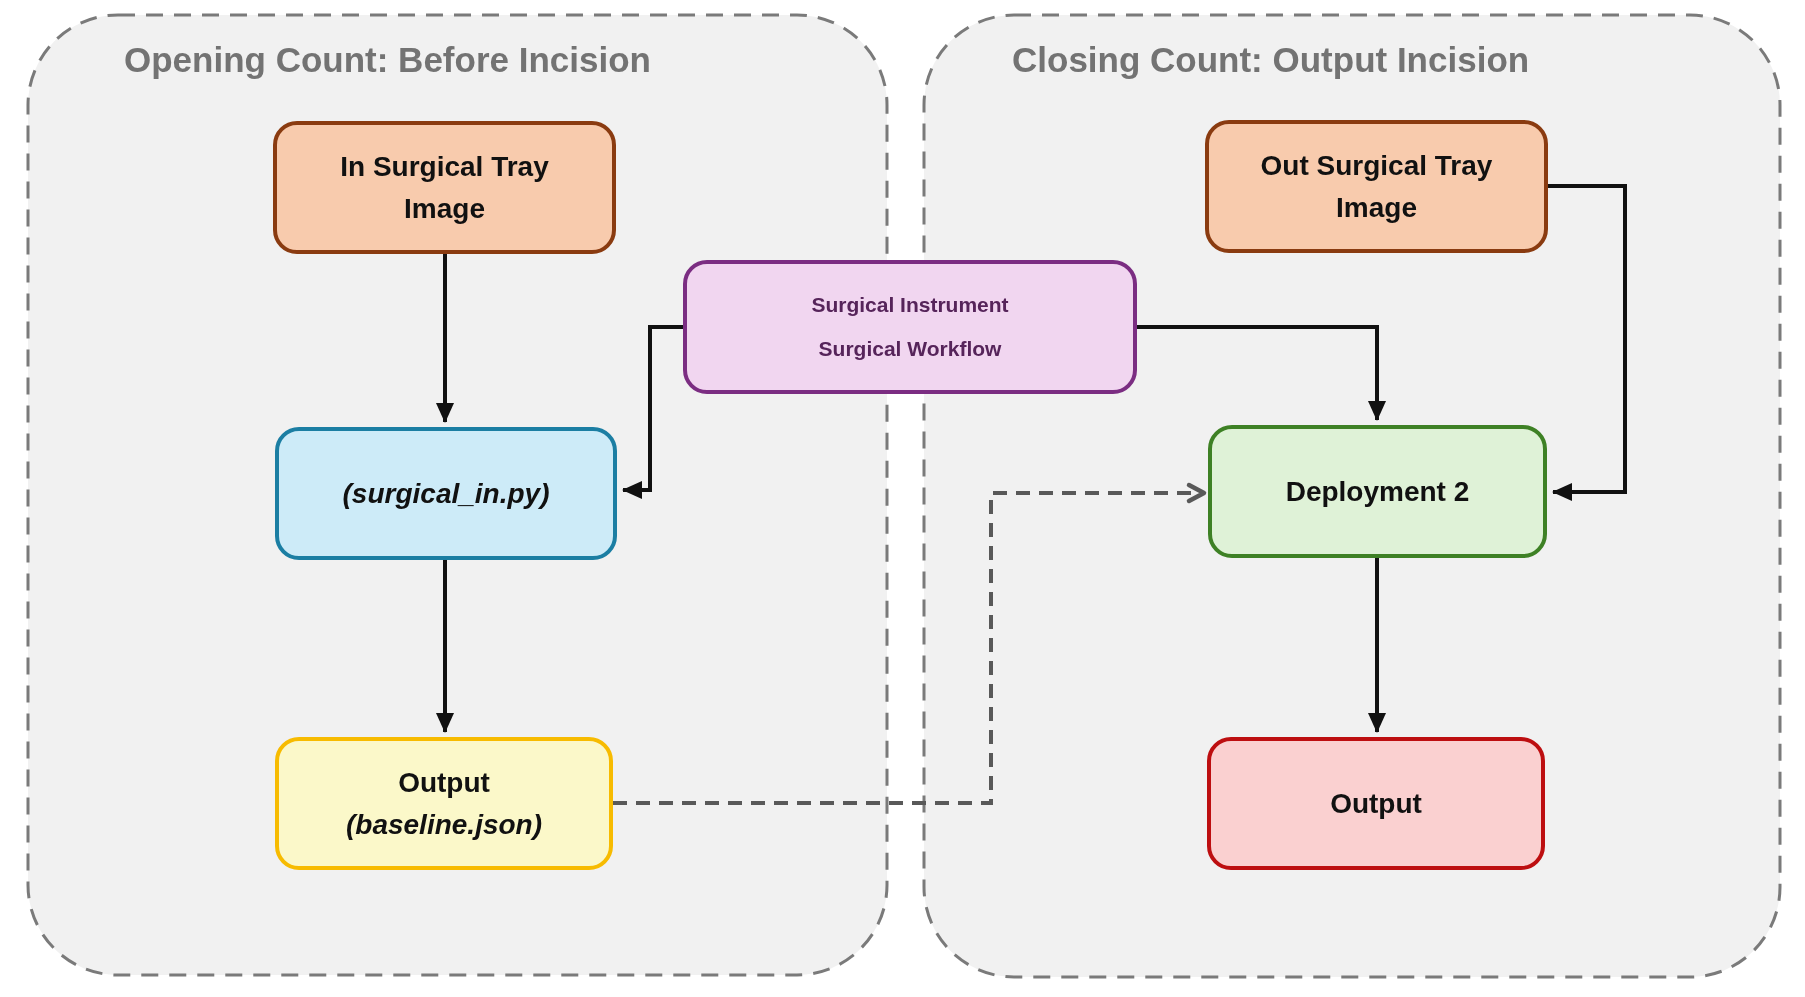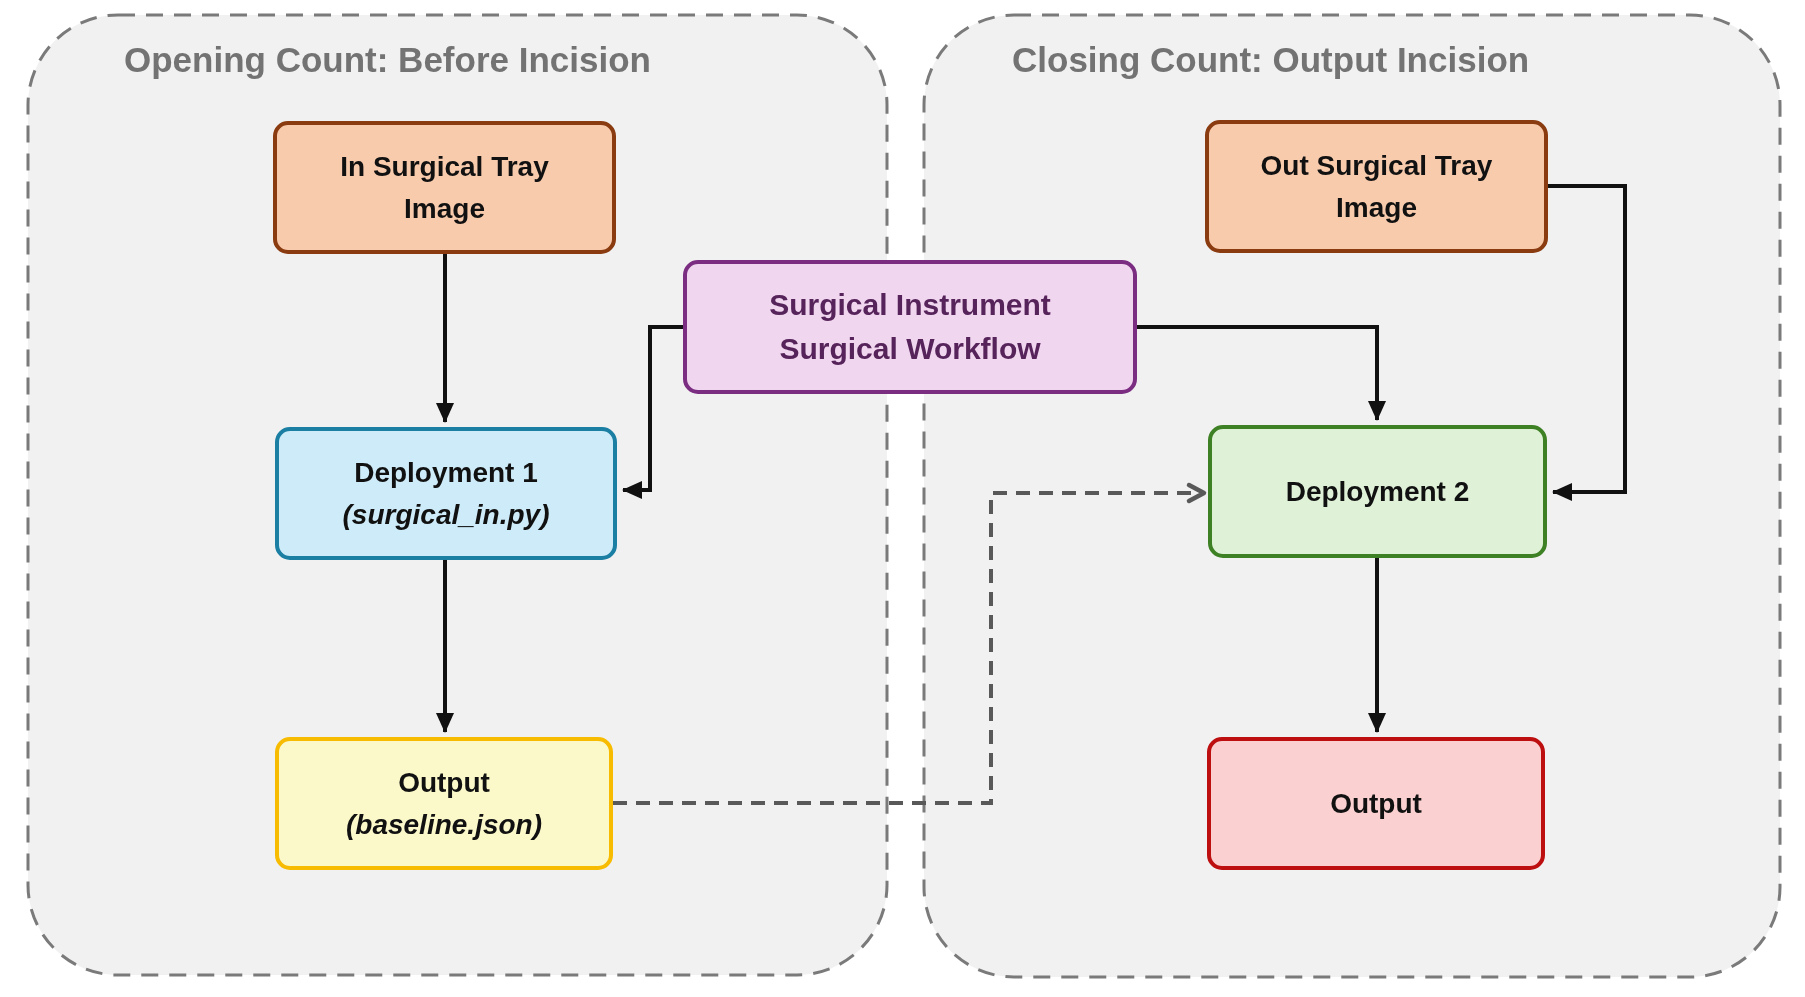--- a/index.html
+++ b/index.html
@@ -23,33 +23,33 @@
     color: #737373;
     white-space: nowrap;
     z-index: 2;
   }
   #title-opening { left: 124px; top: 40px; }
   #title-closing { left: 1012px; top: 40px; }
   .node {
     position: absolute;
     box-sizing: border-box;
     border: 4px solid #0f172a;
-    border-radius: 15px;
+    border-radius: 24px;
     display: flex;
     flex-direction: column;
     align-items: center;
     justify-content: center;
     text-align: center;
     font-weight: bold;
     font-size: 28px;
     line-height: 42px;
     color: #111111;
     z-index: 3;
   }
-  .node.workflow { font-size: 30px; line-height: 44px; }
+  .node.workflow { font-size: 21px; line-height: 44px; }
   .l2.italic { font-style: italic; }
   #node-in-tray        { left: 273px;  top: 121px; width: 343px; height: 133px; }
   #node-workflow       { left: 683px;  top: 260px; width: 454px; height: 134px; }
   #node-out-tray       { left: 1205px; top: 120px; width: 343px; height: 133px; text-align: center; }
   #node-deployment1    { left: 275px;  top: 427px; width: 342px; height: 133px; }
   #node-deployment2    { left: 1208px; top: 425px; width: 339px; height: 133px; }
   #node-output-baseline{ left: 275px;  top: 737px; width: 338px; height: 133px; }
   #node-output-final   { left: 1207px; top: 737px; width: 338px; height: 133px; }
 </style>
 </head>
@@ -89,21 +89,20 @@
     <div class="l1">Surgical Instrument</div>
     <div class="l2">Surgical Workflow</div>
   </div>
 
   <div class="node" id="node-out-tray" style="background: rgb(248, 203, 173); border-color: rgb(138, 59, 16); color: rgb(17, 17, 17);">
     <div class="l1">Out Surgical Tray</div>
     <div class="l2">Image</div>
   </div>
 
   <div class="node" id="node-deployment1" style="background: rgb(205, 235, 248); border-color: rgb(27, 126, 163); color: rgb(17, 17, 17);">
-    <div class="l1">Deployment 1</div>
     <div class="l2 italic">(surgical_in.py)</div>
   </div>
 
   <div class="node" id="node-deployment2" style="background: rgb(223, 242, 215); border-color: rgb(62, 129, 37); color: rgb(17, 17, 17);">
     <div class="l1">Deployment 2</div>
   </div>
 
   <div class="node" id="node-output-baseline" style="background: rgb(251, 248, 201); border-color: rgb(247, 187, 0); color: rgb(17, 17, 17);">
     <div class="l1">Output</div>
     <div class="l2 italic">(baseline.json)</div>

